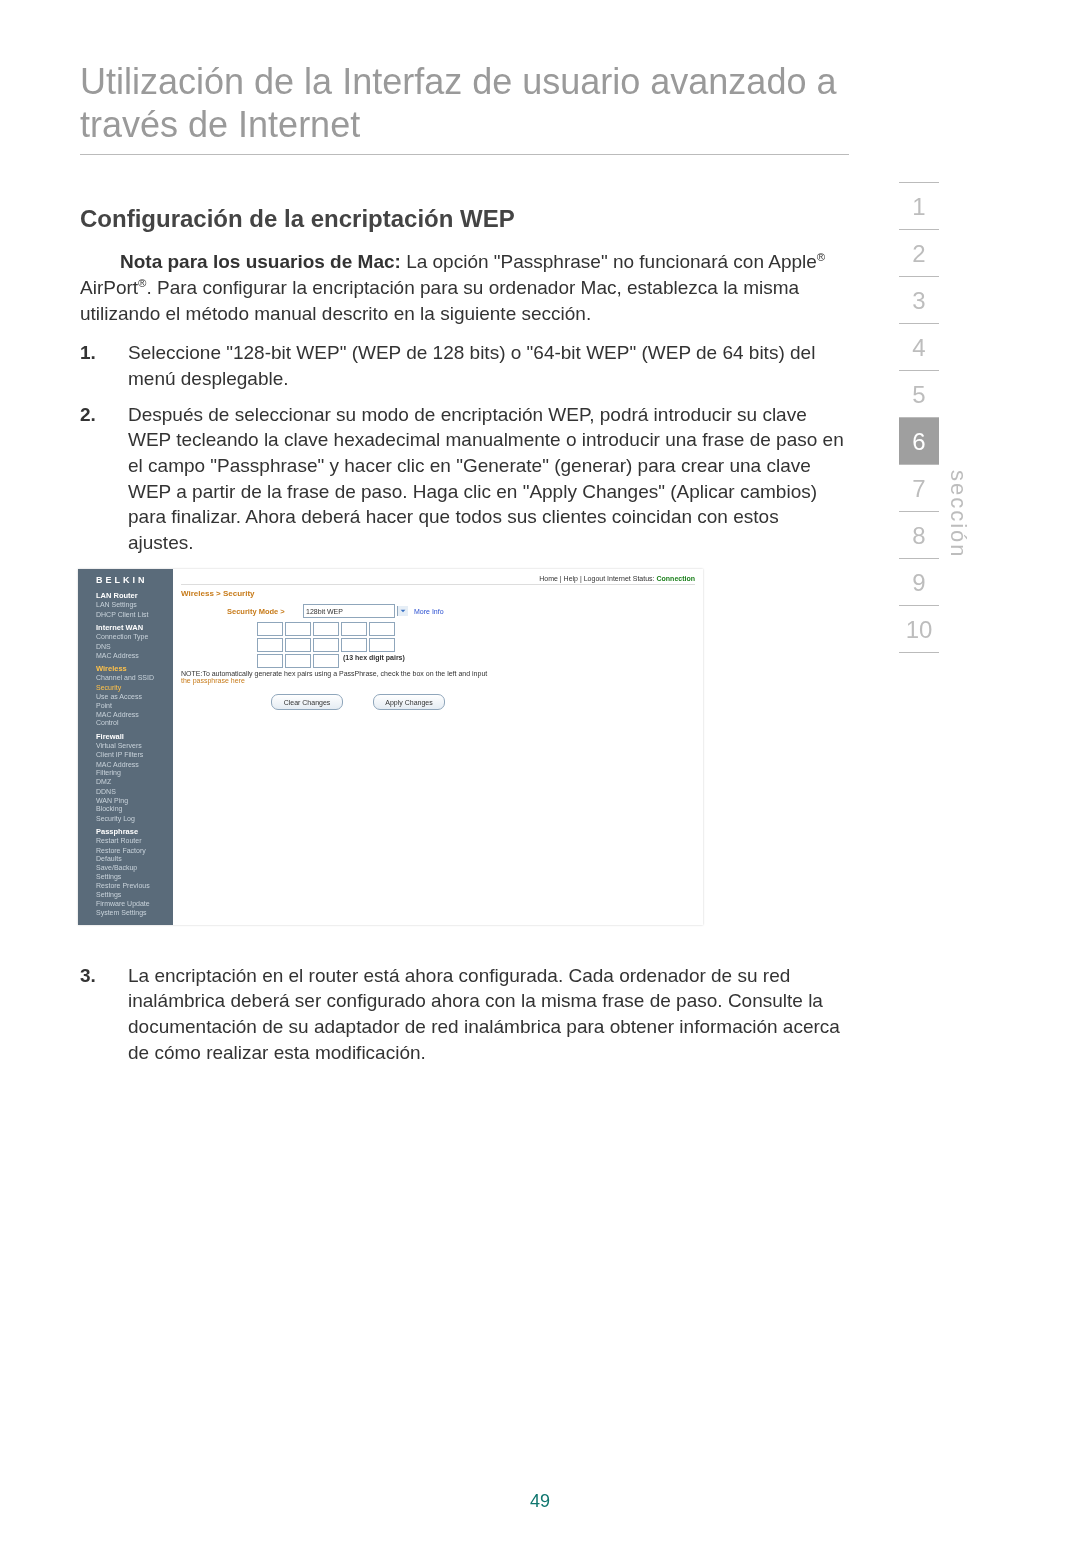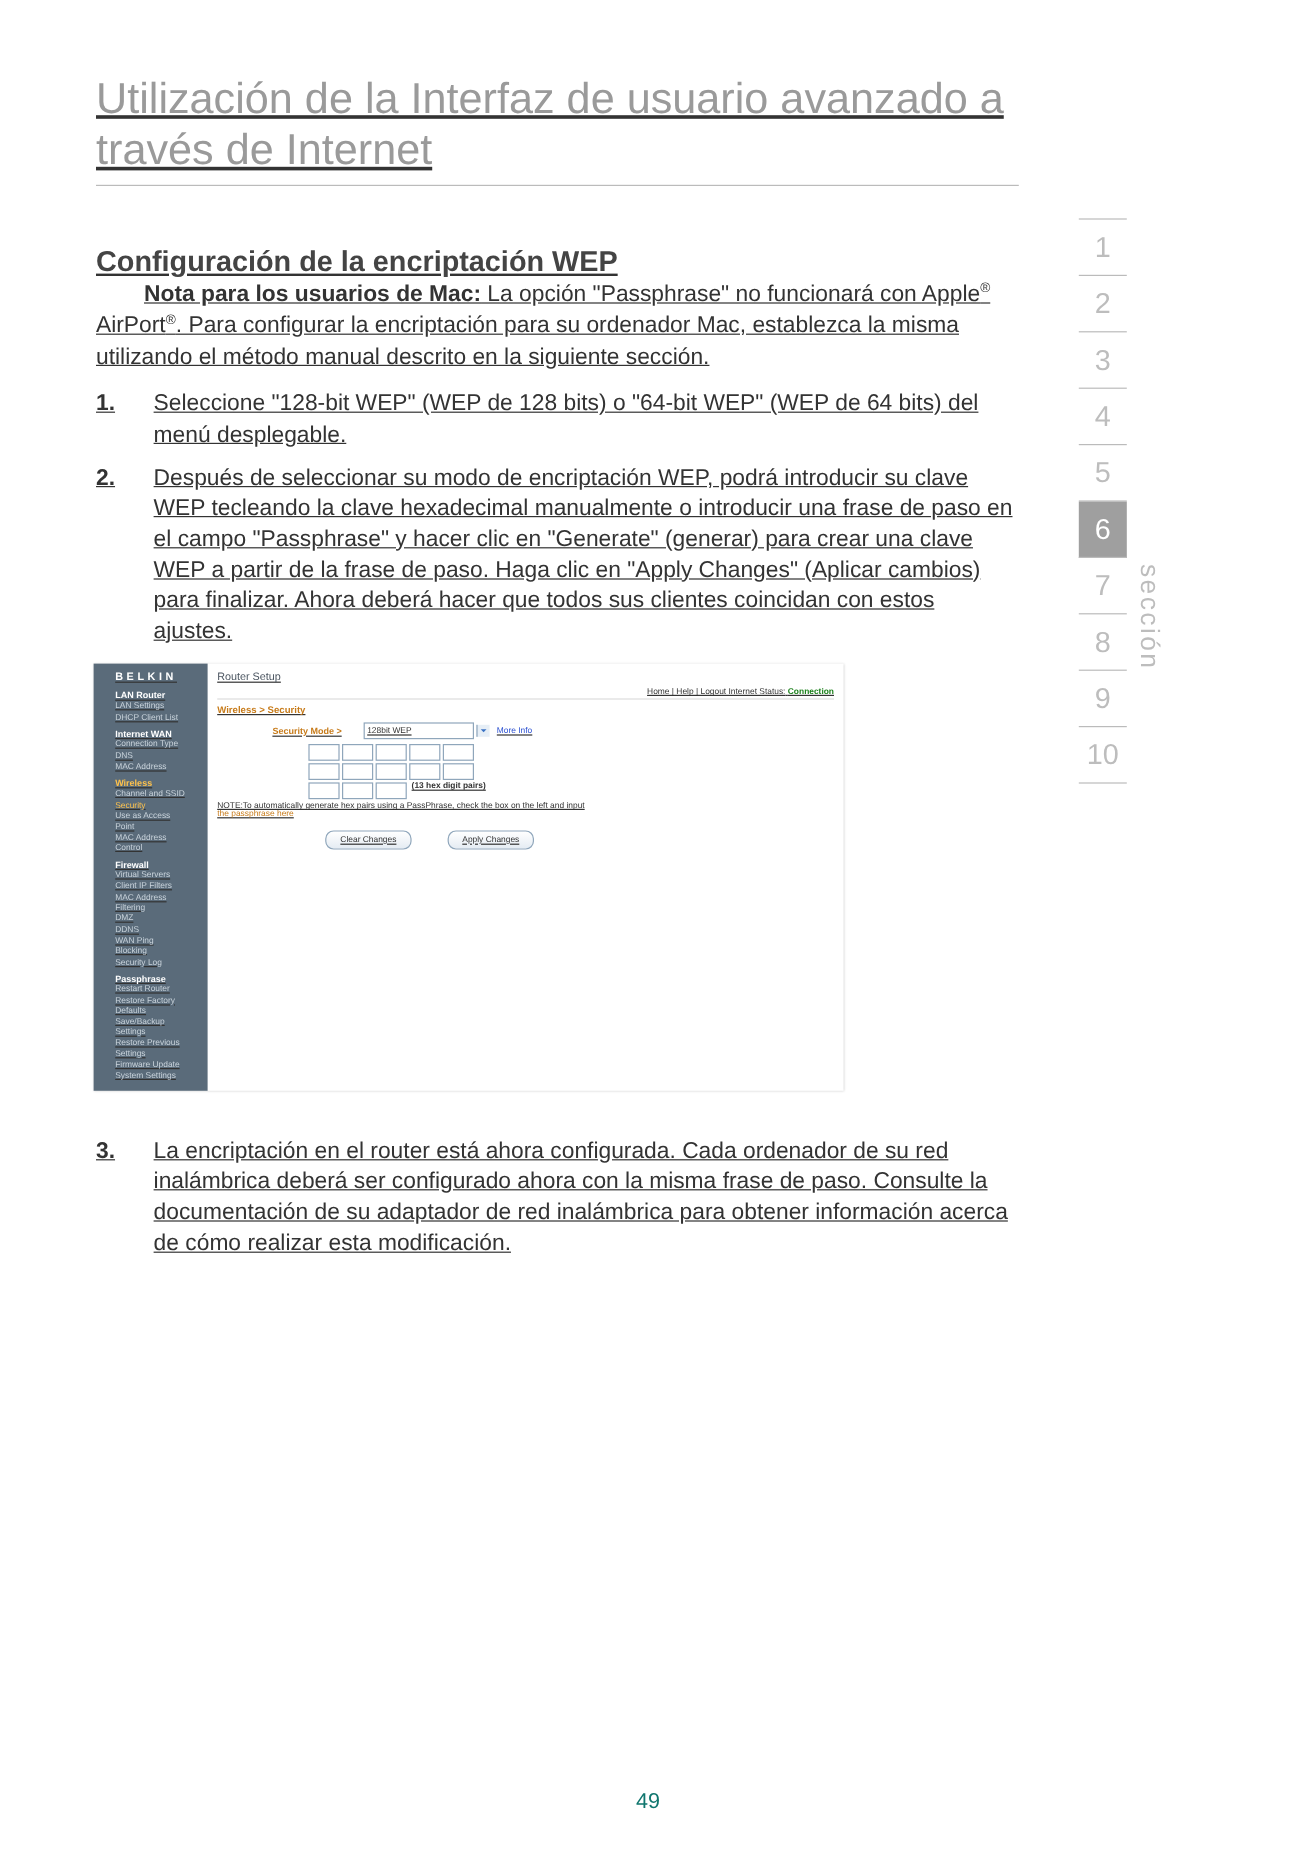--- a/index.html
+++ b/index.html
@@ -9,35 +9,35 @@
     background: #fff;
     color: #333;
     width: 1080px;
   }
   .page {
     position: relative;
     width: 1079px;
     height: 1542px;
     box-sizing: border-box;
     padding: 60px 230px 40px 80px;
-    text-decoration: underline;
   }
   .title {
     font-size: 36px;
     color: #9a9a9a;
     font-weight: 400;
     line-height: 1.2;
     border-bottom: 1px solid #bbb;
     padding-bottom: 8px;
     margin-bottom: 50px;
   }
   .subtitle {
     font-size: 24px;
     font-weight: bold;
     color: #444;
+    margin-bottom: 16px;
   }
   .body-text {
     font-size: 19px;
     line-height: 1.35;
     color: #333;
   }
   .note-label { font-weight: bold; margin-left: 40px; }
   .sup { font-size: 0.6em; vertical-align: super; }
   ol.steps {
     list-style: none;
@@ -252,21 +252,20 @@
           <div class="group">Passphrase</div>
           <div class="item">Restart Router</div>
           <div class="item">Restore Factory Defaults</div>
           <div class="item">Save/Backup Settings</div>
           <div class="item">Restore Previous Settings</div>
           <div class="item">Firmware Update</div>
           <div class="item">System Settings</div>
         </div>
     </div>
     <div class="rs-main">
-      <div class="rs-header">Router Setup</div>
       <div class="rs-toplinks">
         <span>Home | Help | Logout   Internet Status:</span>
         <span class="conn">Connection</span>
       </div>
       <div class="rs-breadcrumb">Wireless &gt; Security</div>
 
       <div class="rs-row">
         <div class="rs-label">Security Mode &gt;</div>
         <div class="rs-select">
           <span>128bit WEP</span>

